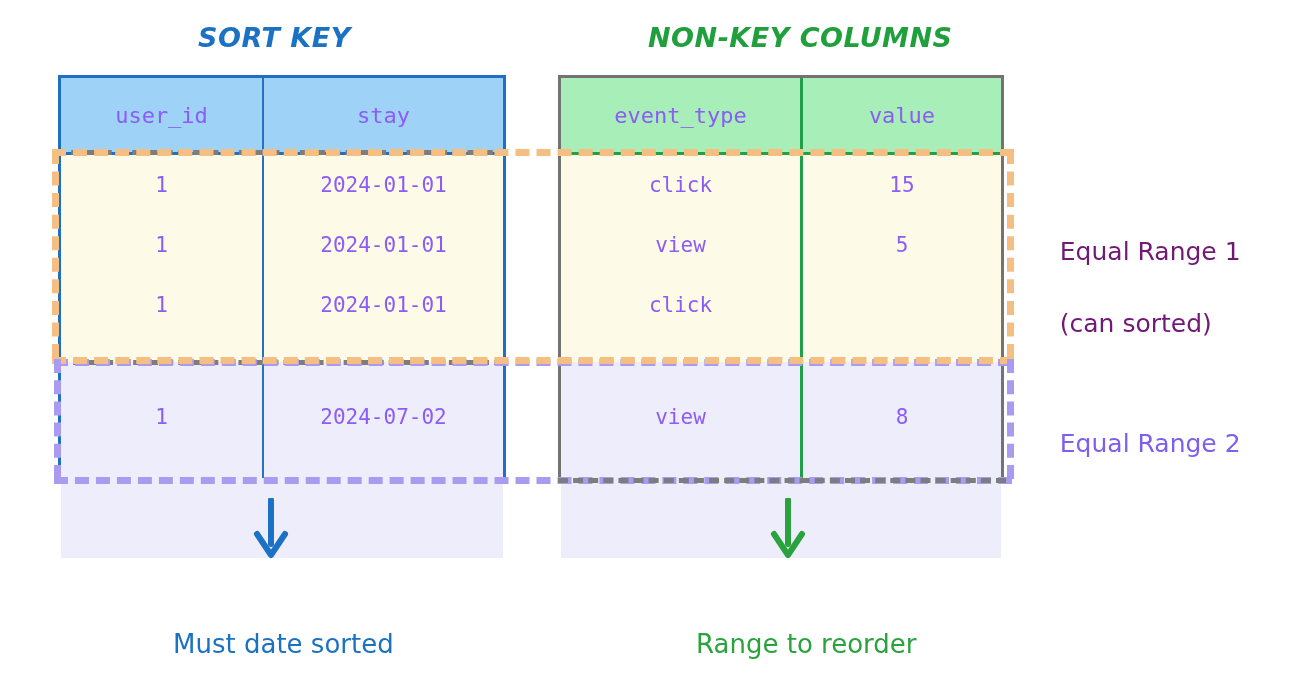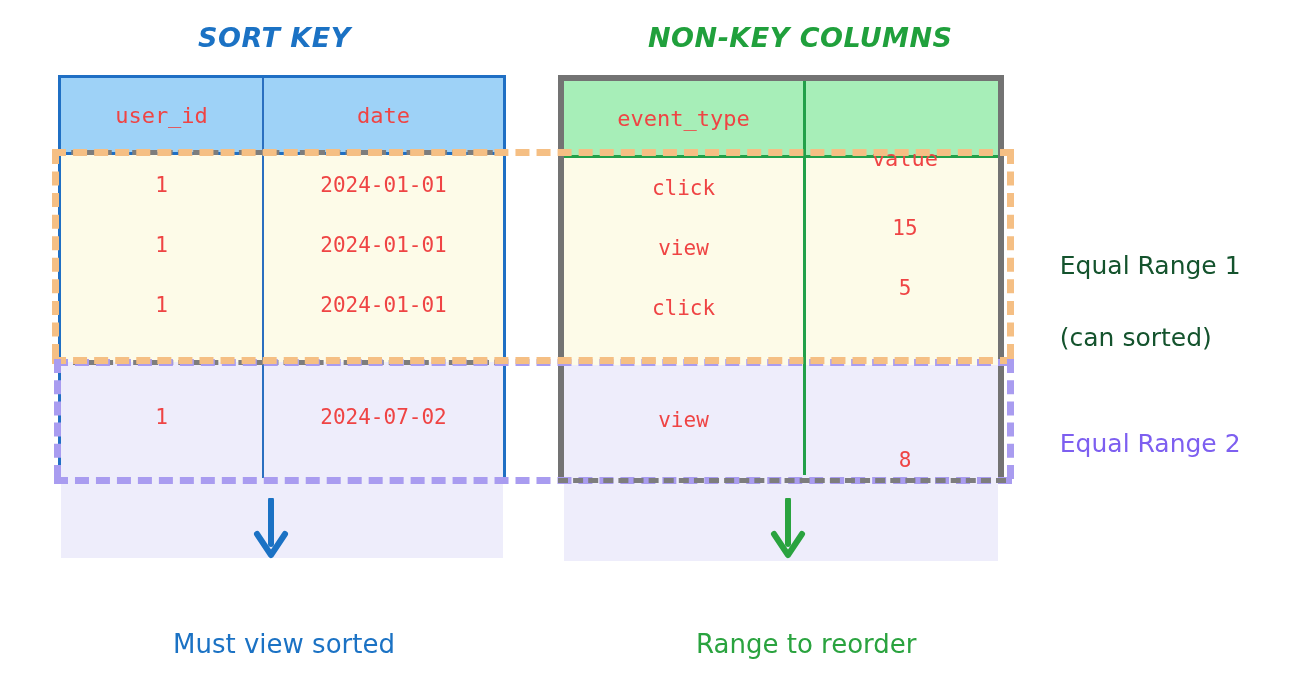--- a/index.html
+++ b/index.html
@@ -51,21 +51,21 @@
 
   
   .tbl {
     position: absolute;
     box-sizing: border-box;
   }
   .tbl-left  { left: 58px;  top: 75px; width: 448px; height: 406px; }
   .tbl-right { left: 558px; top: 75px; width: 446px; height: 406px; }
 
   .tbl-left  { border: 3px solid #1f6fc4; }
-  .tbl-right { border: 6px solid #737373; padding-left: 7px; }
+  .tbl-right { border: 3px solid #737373; padding-left: 7px; }
 
   
   .band {
     position: absolute;
     left: 0;
     right: 0;
     box-sizing: border-box;
   }
   .band-header-blue  { background: #9ed2f7; }
   .band-header-green { background: #a7eeb8; }
@@ -97,31 +97,31 @@
   .head-rule-green { background: #22a049; }
 
   
   .cell {
     position: absolute;
     display: flex;
     align-items: center;
     justify-content: center;
     font-family: "DejaVu Sans Mono", monospace;
     font-size: 21px;
-    color: #ef4444;
+    color: #8b5cf6;
     box-sizing: border-box;
   }
   .cell.header-cell { font-size: 22px; }
 
   
   .lc1 { left: 0px;   width: 201px; }
   .lc2 { left: 203px; width: 239px; }
   
   .rc1 { left: 0px;   width: 239px; }
-  .rc2 { left: 242px; width: 198px; margin-top: 40px; }
+  .rc2 { left: 242px; width: 198px; }
 
   .row-head { top: 0px;   height: 74px; }
   .row-1    { top: 78px;  height: 58px; }
   .row-2    { top: 138px; height: 58px; }
   .row-3    { top: 198px; height: 58px; }
   .row-4    { top: 310px; height: 58px; }
 
   
   .dashline {
     position: absolute;
@@ -143,21 +143,21 @@
   .dashside-orange { border-left-color: #f5bf84; }
   .dashside-purple { border-left-color: #a99cf0; }
 
   
   .range-label {
     position: absolute;
     white-space: pre;
     font-size: 25px;
     line-height: 36px;
   }
-  .range1-label { left: 1028px; top: 212px; color: #14532d; }
+  .range1-label { left: 1028px; top: 198px; color: #701a75; }
   .range2-label { left: 1028px; top: 390px; color: #7d5ff0; }
 
   
   .arrow { position: absolute; }
 
   .caption {
     position: absolute;
     white-space: pre;
     font-size: 26px;
     line-height: 44px;
@@ -174,21 +174,21 @@
   <div class="hand title-sortkey">SORT KEY</div>
 
   <div class="tbl tbl-left">
     <div class="band band-head band-header-blue"></div>
     <div class="band band-r1 band-range1"></div>
     <div class="band band-r2 band-range2"></div>
     <div class="head-rule head-rule-blue"></div>
     <div class="col-div col-div-blue"></div>
 
     <div class="cell header-cell lc1 row-head">user_id</div>
-    <div class="cell header-cell lc2 row-head">date</div>
+    <div class="cell header-cell lc2 row-head">stay</div>
 
     <div class="cell lc1 row-1">1</div>
     <div class="cell lc2 row-1">2024-01-01</div>
 
     <div class="cell lc1 row-2">1</div>
     <div class="cell lc2 row-2">2024-01-01</div>
 
     <div class="cell lc1 row-3">1</div>
     <div class="cell lc2 row-3">2024-01-01</div>
 
@@ -246,21 +246,21 @@
     <path d="M23 2 L23 46" stroke="#1b72c4" stroke-width="6" stroke-linecap="round" fill="none"></path>
     <path d="M9 36 L23 57 L37 36" stroke="#1b72c4" stroke-width="6" stroke-linecap="round" stroke-linejoin="round" fill="none"></path>
   </svg>
 
   <svg class="arrow" style="left:765px; top:498px;" width="46" height="62" viewBox="0 0 46 62">
     <path d="M23 2 L23 46" stroke="#2aa33f" stroke-width="6" stroke-linecap="round" fill="none"></path>
     <path d="M9 36 L23 57 L37 36" stroke="#2aa33f" stroke-width="6" stroke-linecap="round" stroke-linejoin="round" fill="none"></path>
   </svg>
 
   <div class="hand-note caption caption-blue">
-    <span>Must view sorted</span><br>
+    <span>Must date sorted</span><br>
     
   </div>
   <div class="hand-note caption caption-green">
     <span>Range to reorder</span><br>
     
   </div>
 
 </div>
 
 </body></html>

